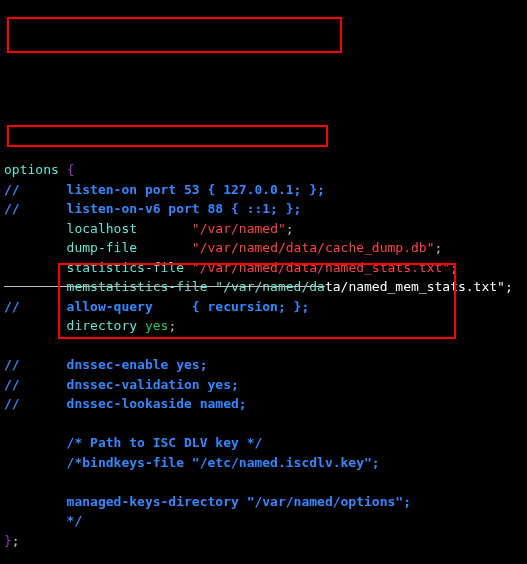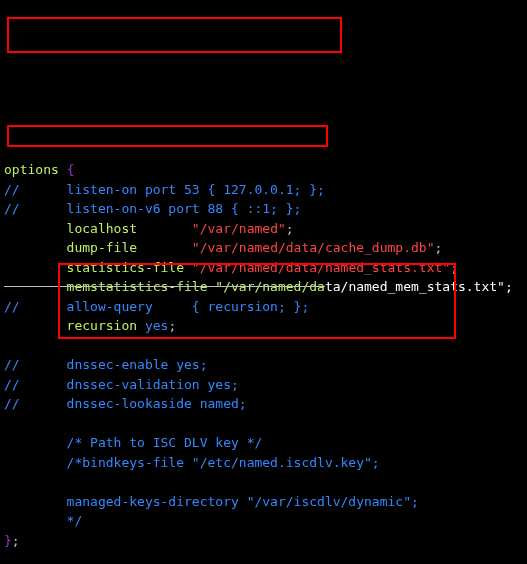--- a/index.html
+++ b/index.html
@@ -10,25 +10,25 @@
     font-size: 13px;
     line-height: 1.5;
     color: #c0c0c0;
     width: 527px;
     height: 564px;
     box-sizing: border-box;
     white-space: pre;
     overflow: hidden;
     position: relative;
   }
-  .kw { color: #bef264; }      
+  .kw { color: #5eead4; }      
   .brace { color: #9932cc; }    
   .str { color: #ff4444; }      
-  .comment { color: #3388ff; font-weight: normal; } 
-  .value { color: #3b82f6; }    
+  .comment { color: #3388ff; font-weight: bold; } 
+  .value { color: #22c55e; }    
   .white { color: #ffffff; }
   .strike { text-decoration: line-through; }
   .semi { color: #c0c0c0; }
   .redbox {
     position: absolute;
     border: 2px solid #ff0000;
     pointer-events: none;
     box-sizing: border-box;
     z-index: 10;
   }
@@ -46,30 +46,30 @@
 <div id="box3" class="redbox"></div>
 
 <div><span class="kw">options</span> <span class="brace">{</span>
 <span class="comment">//      listen-on port 53 { 127.0.0.1; };</span>
 <span class="comment">//      listen-on-v6 port 88 { ::1; };</span>
 <span class="kw">        localhost</span>       <span class="str">"/var/named"</span><span class="semi">;</span>
 <span class="kw">        dump-file</span>       <span class="str">"/var/named/data/cache_dump.db"</span><span class="semi">;</span>
 <span class="kw">        statistics-file</span> <span class="str">"/var/named/data/named_stats.txt"</span><span class="semi">;</span>
 <span class="strike"><span class="kw">        memstatistics-file "/var/named/da</span></span><span class="white">ta/named_mem_stats.txt";</span>
 <span class="comment">//      allow-query     { recursion; };</span>
-<span class="kw">        recursion</span> <span class="value">yes</span><span class="semi">;</span>
+<span class="kw">        directory</span> <span class="value">yes</span><span class="semi">;</span>
 
 <span class="comment">//      dnssec-enable yes;</span>
 <span class="comment">//      dnssec-validation yes;</span>
 <span class="comment">//      dnssec-lookaside named;</span>
 
 <span class="comment">        /* Path to ISC DLV key */</span>
 <span class="comment">        /*bindkeys-file "/etc/named.iscdlv.key";</span>
 
-<span class="comment">        managed-keys-directory "/var/iscdlv/dynamic";</span>
+<span class="comment">        managed-keys-directory "/var/named/options";</span>
 <span class="comment">        */</span>
 <span class="brace">}</span><span class="semi">;</span>
 
  
   
  
  
 
 
 

